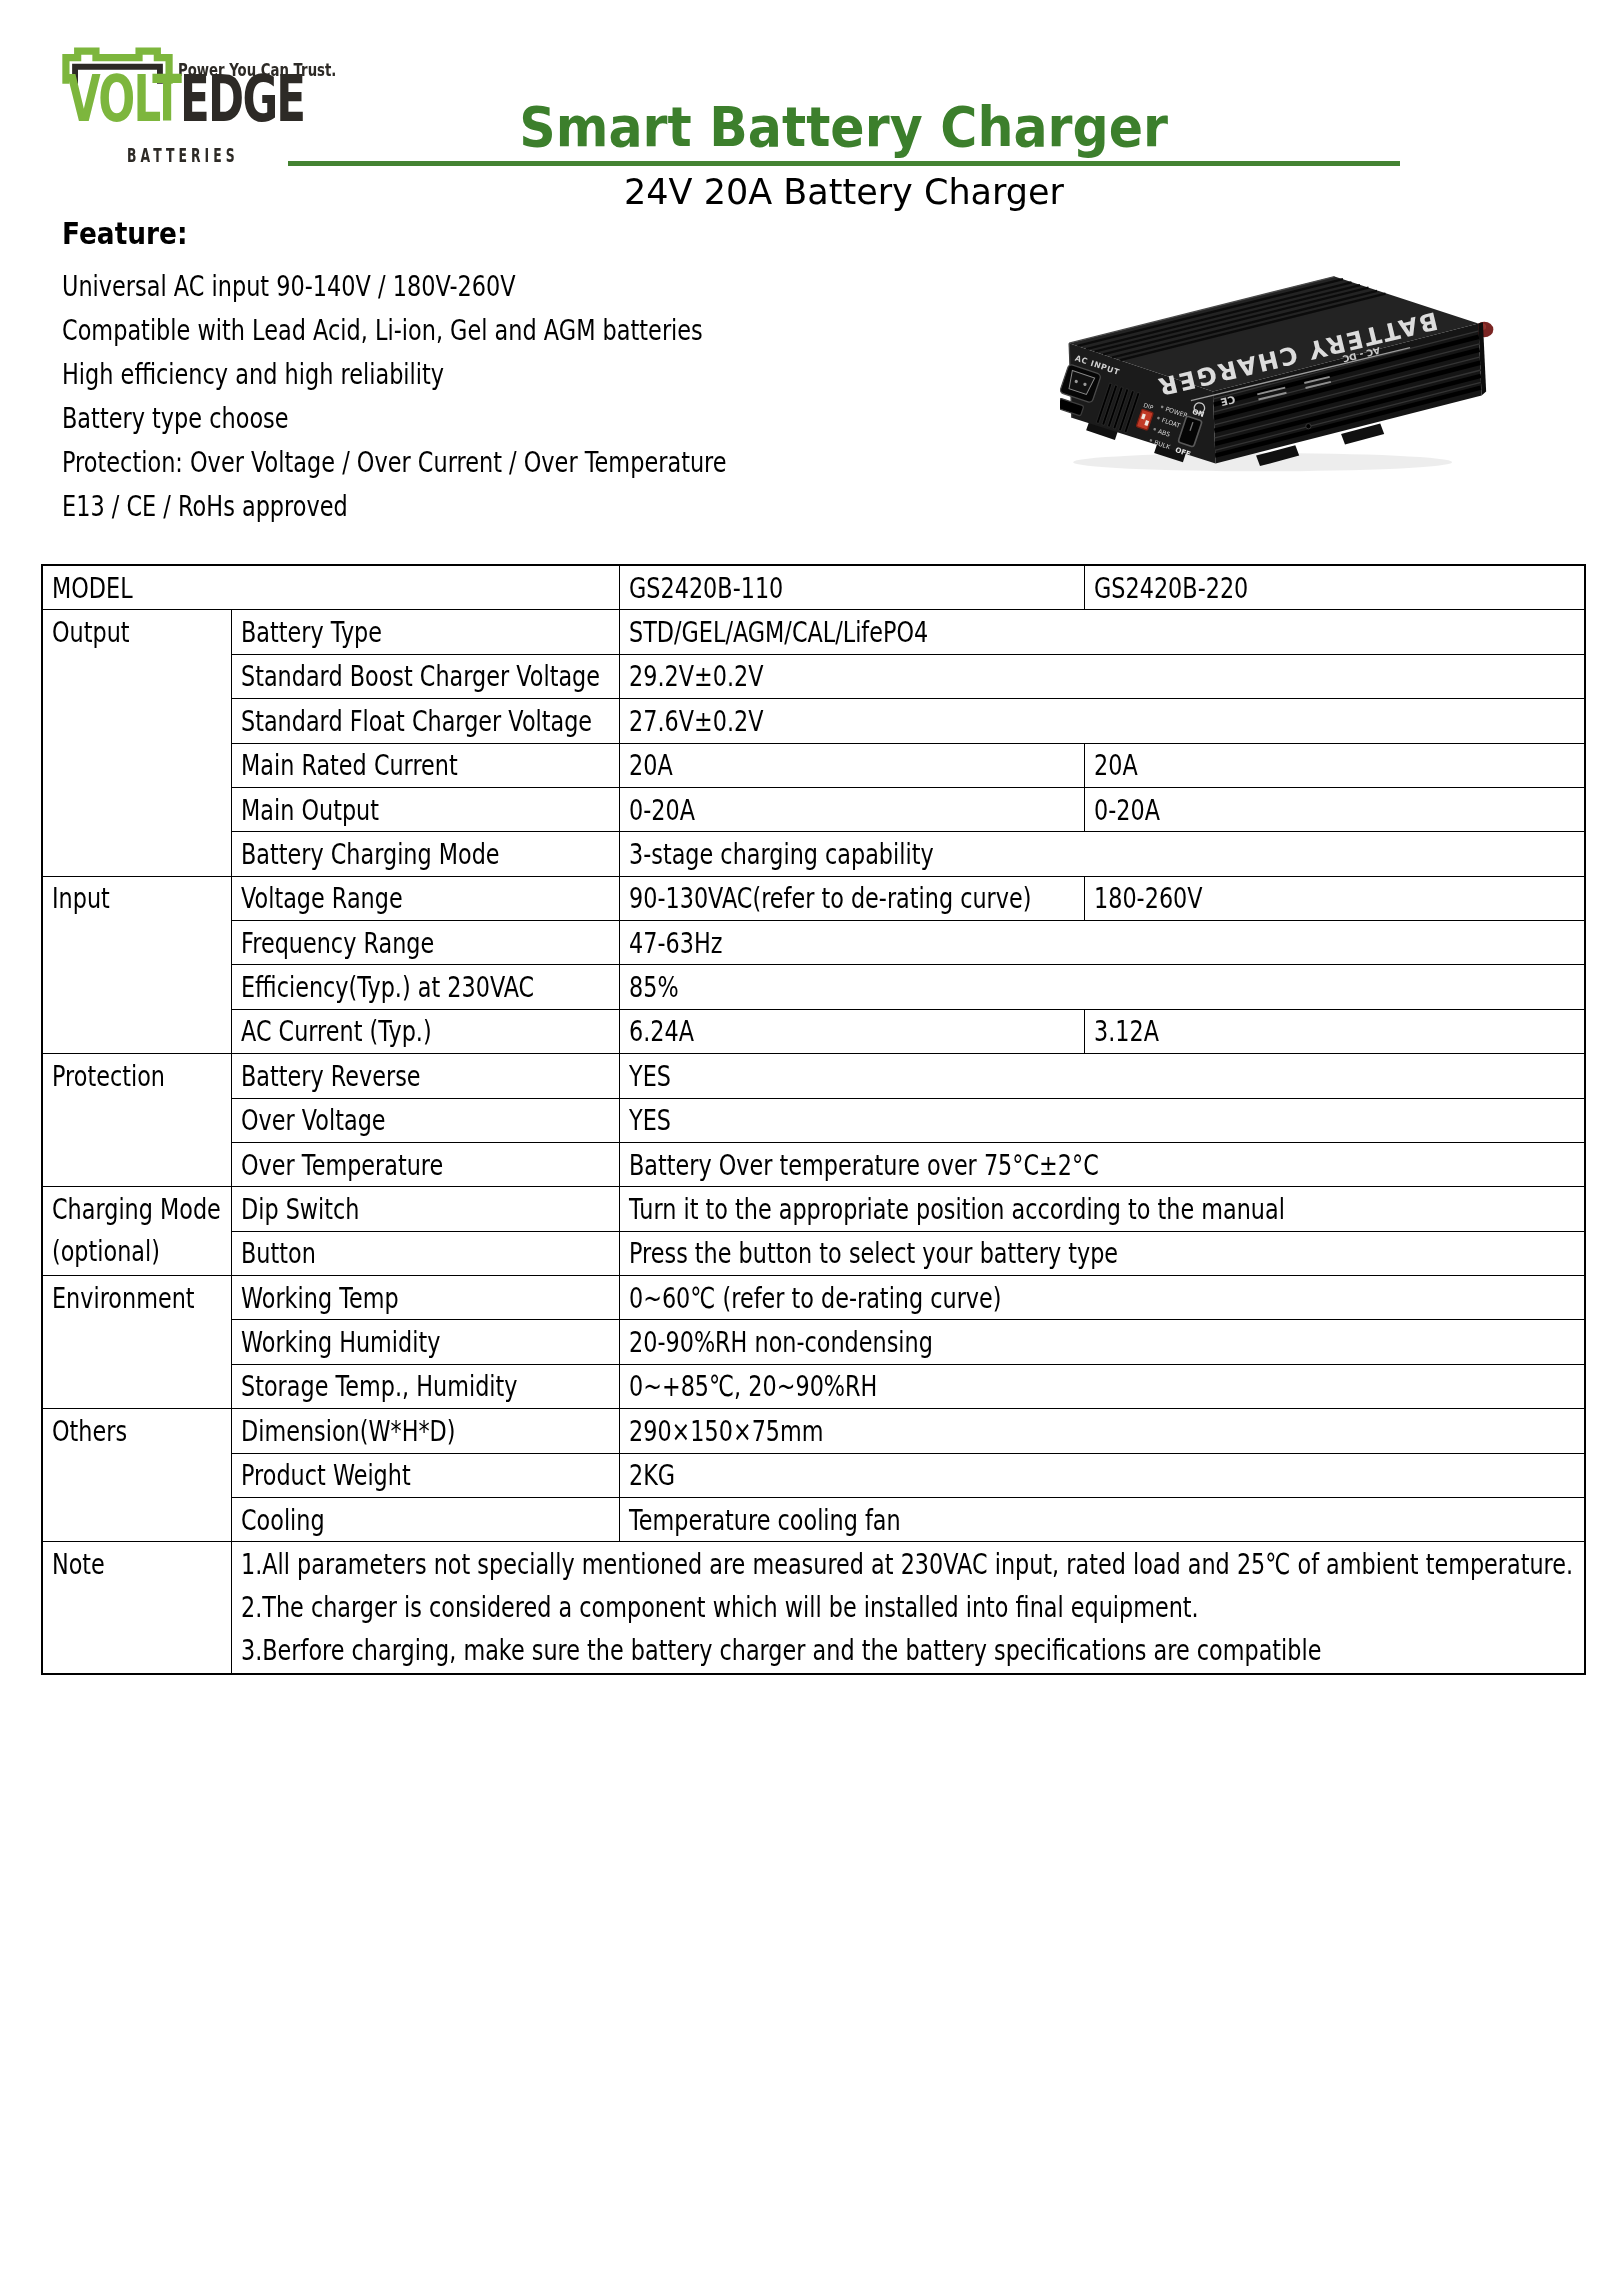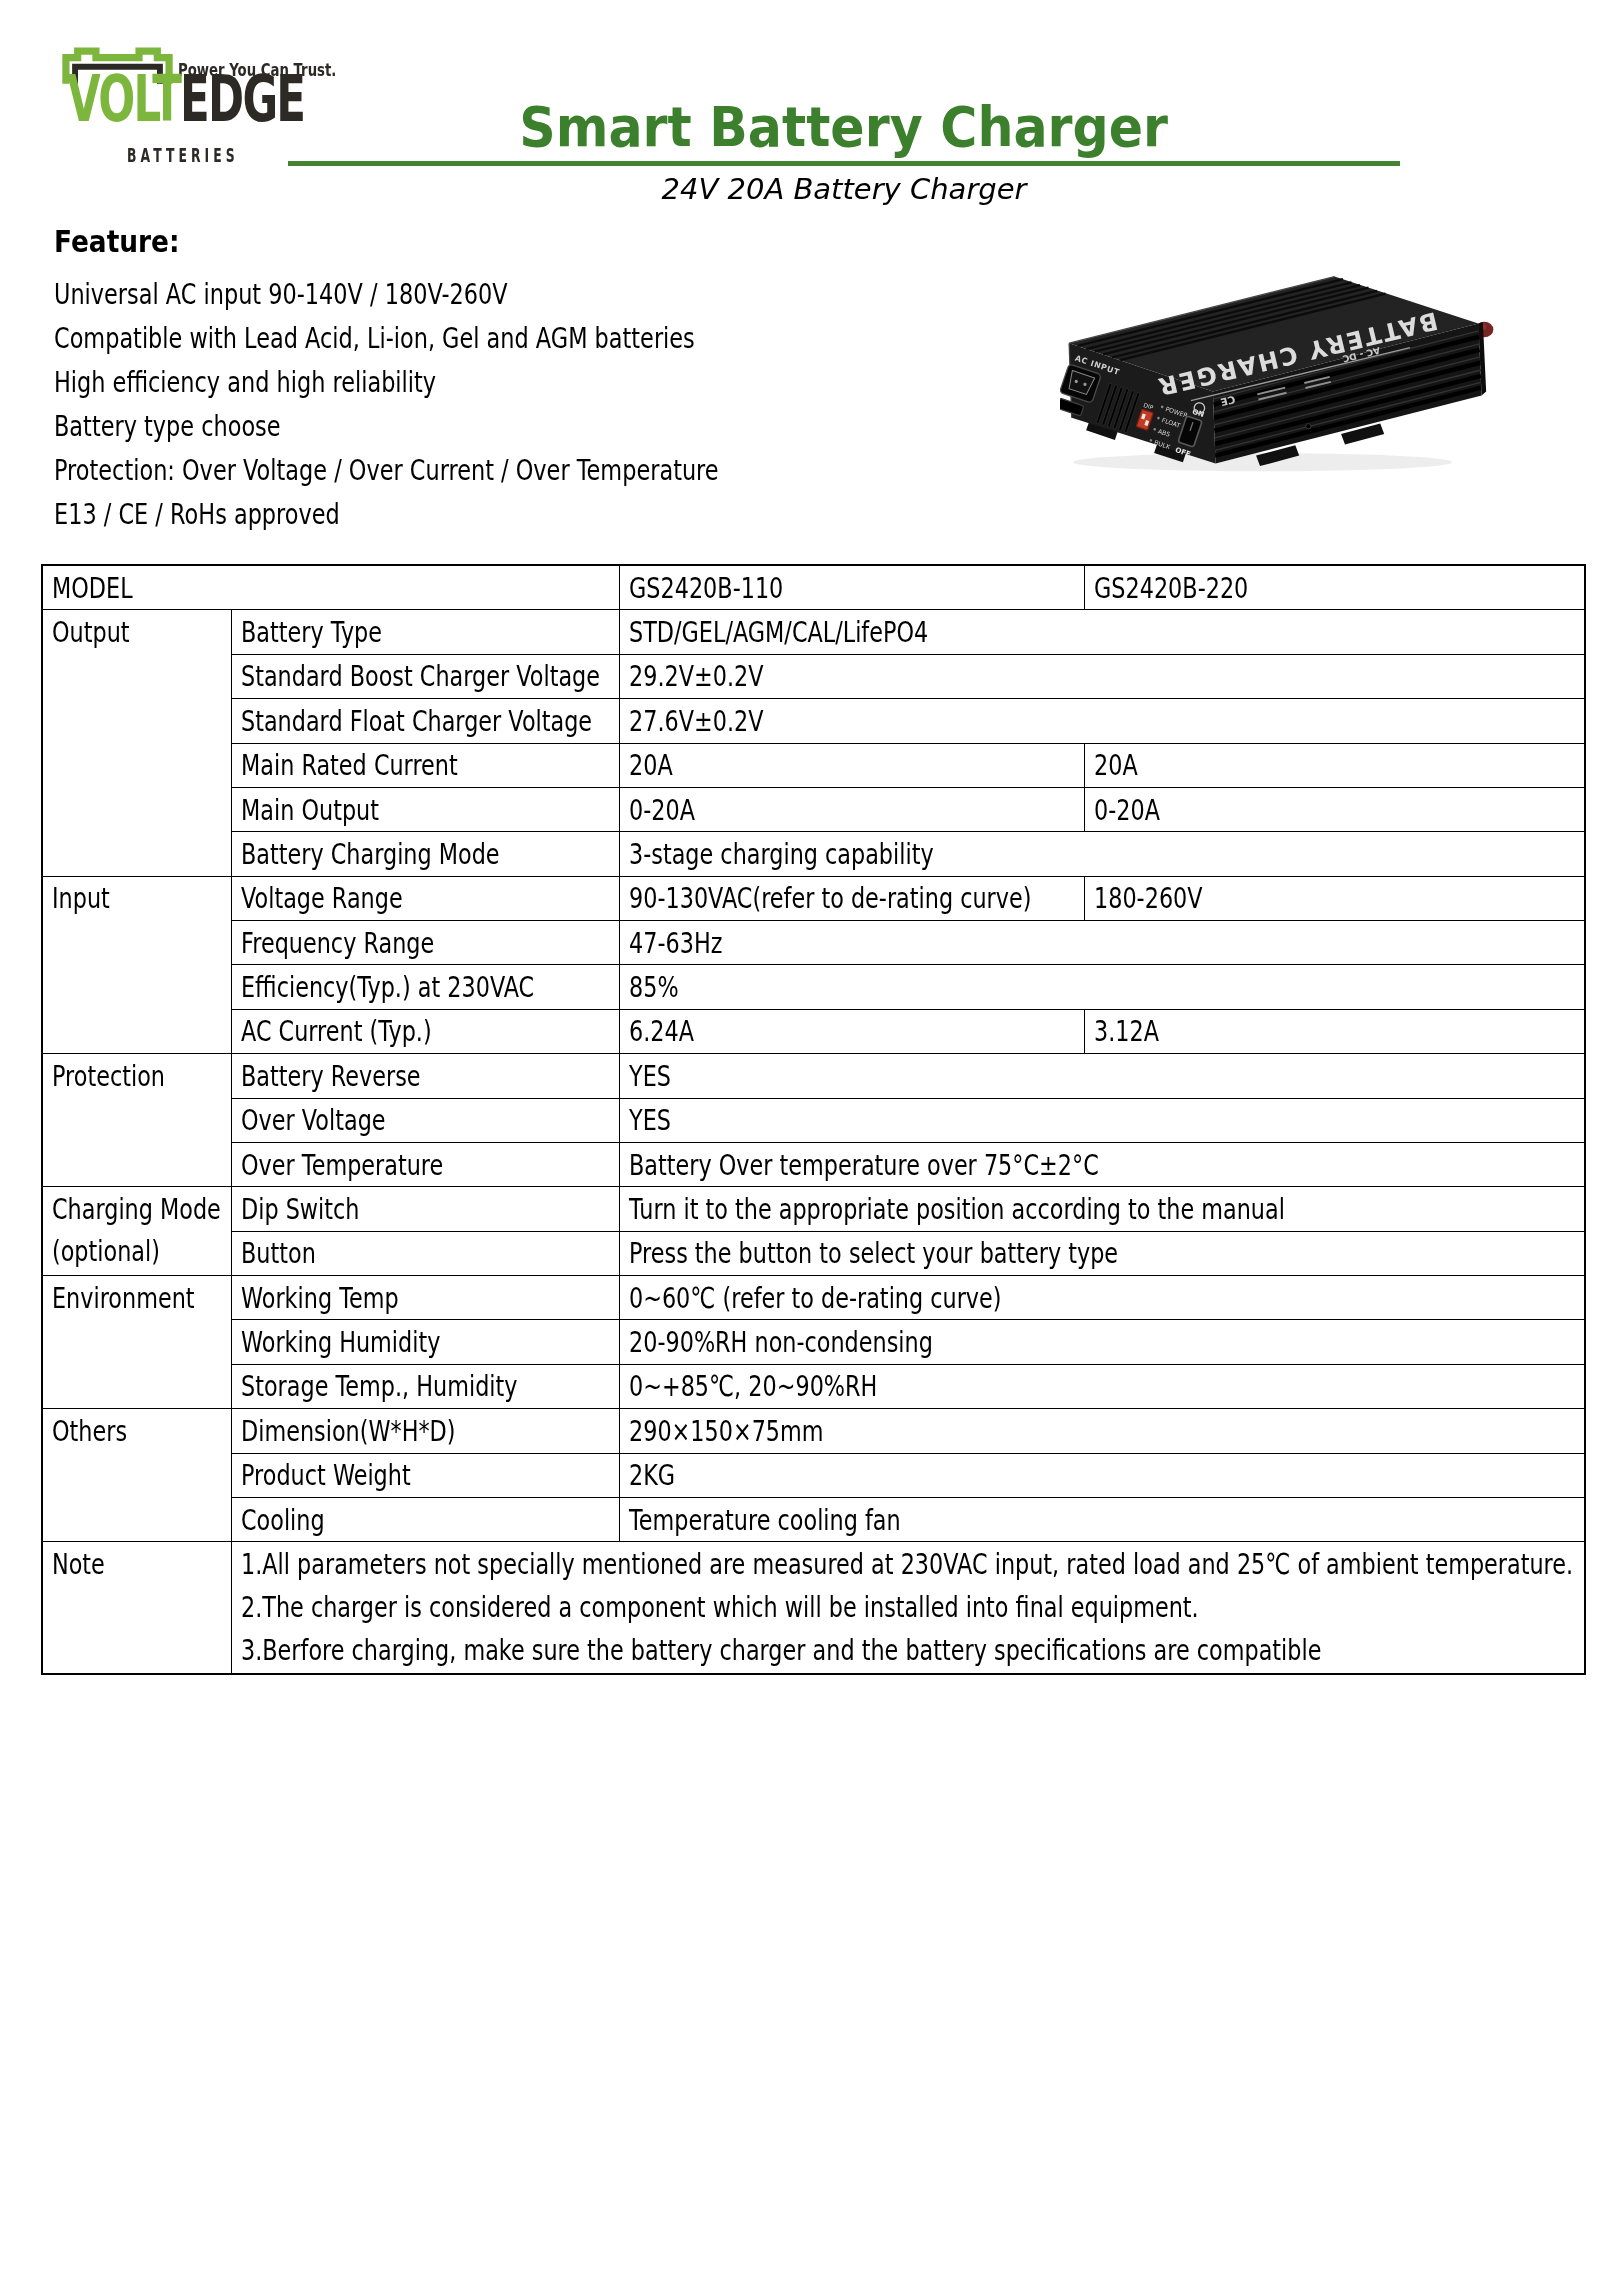--- a/index.html
+++ b/index.html
@@ -16,24 +16,24 @@
   .brand .volt{color:#7db63d;}
   .brand .edge{color:#2d2a26;}
   .batteries{position:absolute;left:65px;top:96px;font-size:20px;font-weight:bold;color:#2d2a26;
              letter-spacing:6.5px;transform:scaleX(.62);transform-origin:0 0;white-space:nowrap;}
 
   
   .titlewrap{position:absolute;left:288px;top:96px;width:1112px;text-align:center;}
   .title{display:inline-block;font-size:55px;font-weight:bold;color:#3c7f2c;line-height:1.15;
          transform:scaleX(.92);transform-origin:50% 50%;white-space:nowrap;}
   .title-rule{width:100%;height:5.2px;background:#448332;margin-top:1.3px;}
-  .subtitle{margin-top:6.5px;font-size:29px;color:#000;white-space:nowrap;font-style:italic;}
-
-  
-  .features{position:absolute;left:54px;top:216px;width:982px;margin-top:8px;}
+  .subtitle{margin-top:6.5px;font-size:35px;color:#000;white-space:nowrap;}
+
+  
+  .features{position:absolute;left:62px;top:216px;width:982px;}
   .features h2{margin:0 0 14.4px 0;font-size:30px;font-weight:bold;display:inline-block;
                transform:scaleX(.88);transform-origin:0 0;white-space:nowrap;}
   .features ul{list-style:none;margin:0;padding:0;}
   .features li{line-height:44px;font-size:28px;white-space:nowrap;}
 
   
   .t{display:inline-block;transform:scaleX(.80);transform-origin:0 50%;white-space:nowrap;}
 
   
   .product{position:absolute;left:1060px;top:266px;width:434px;height:208px;}

